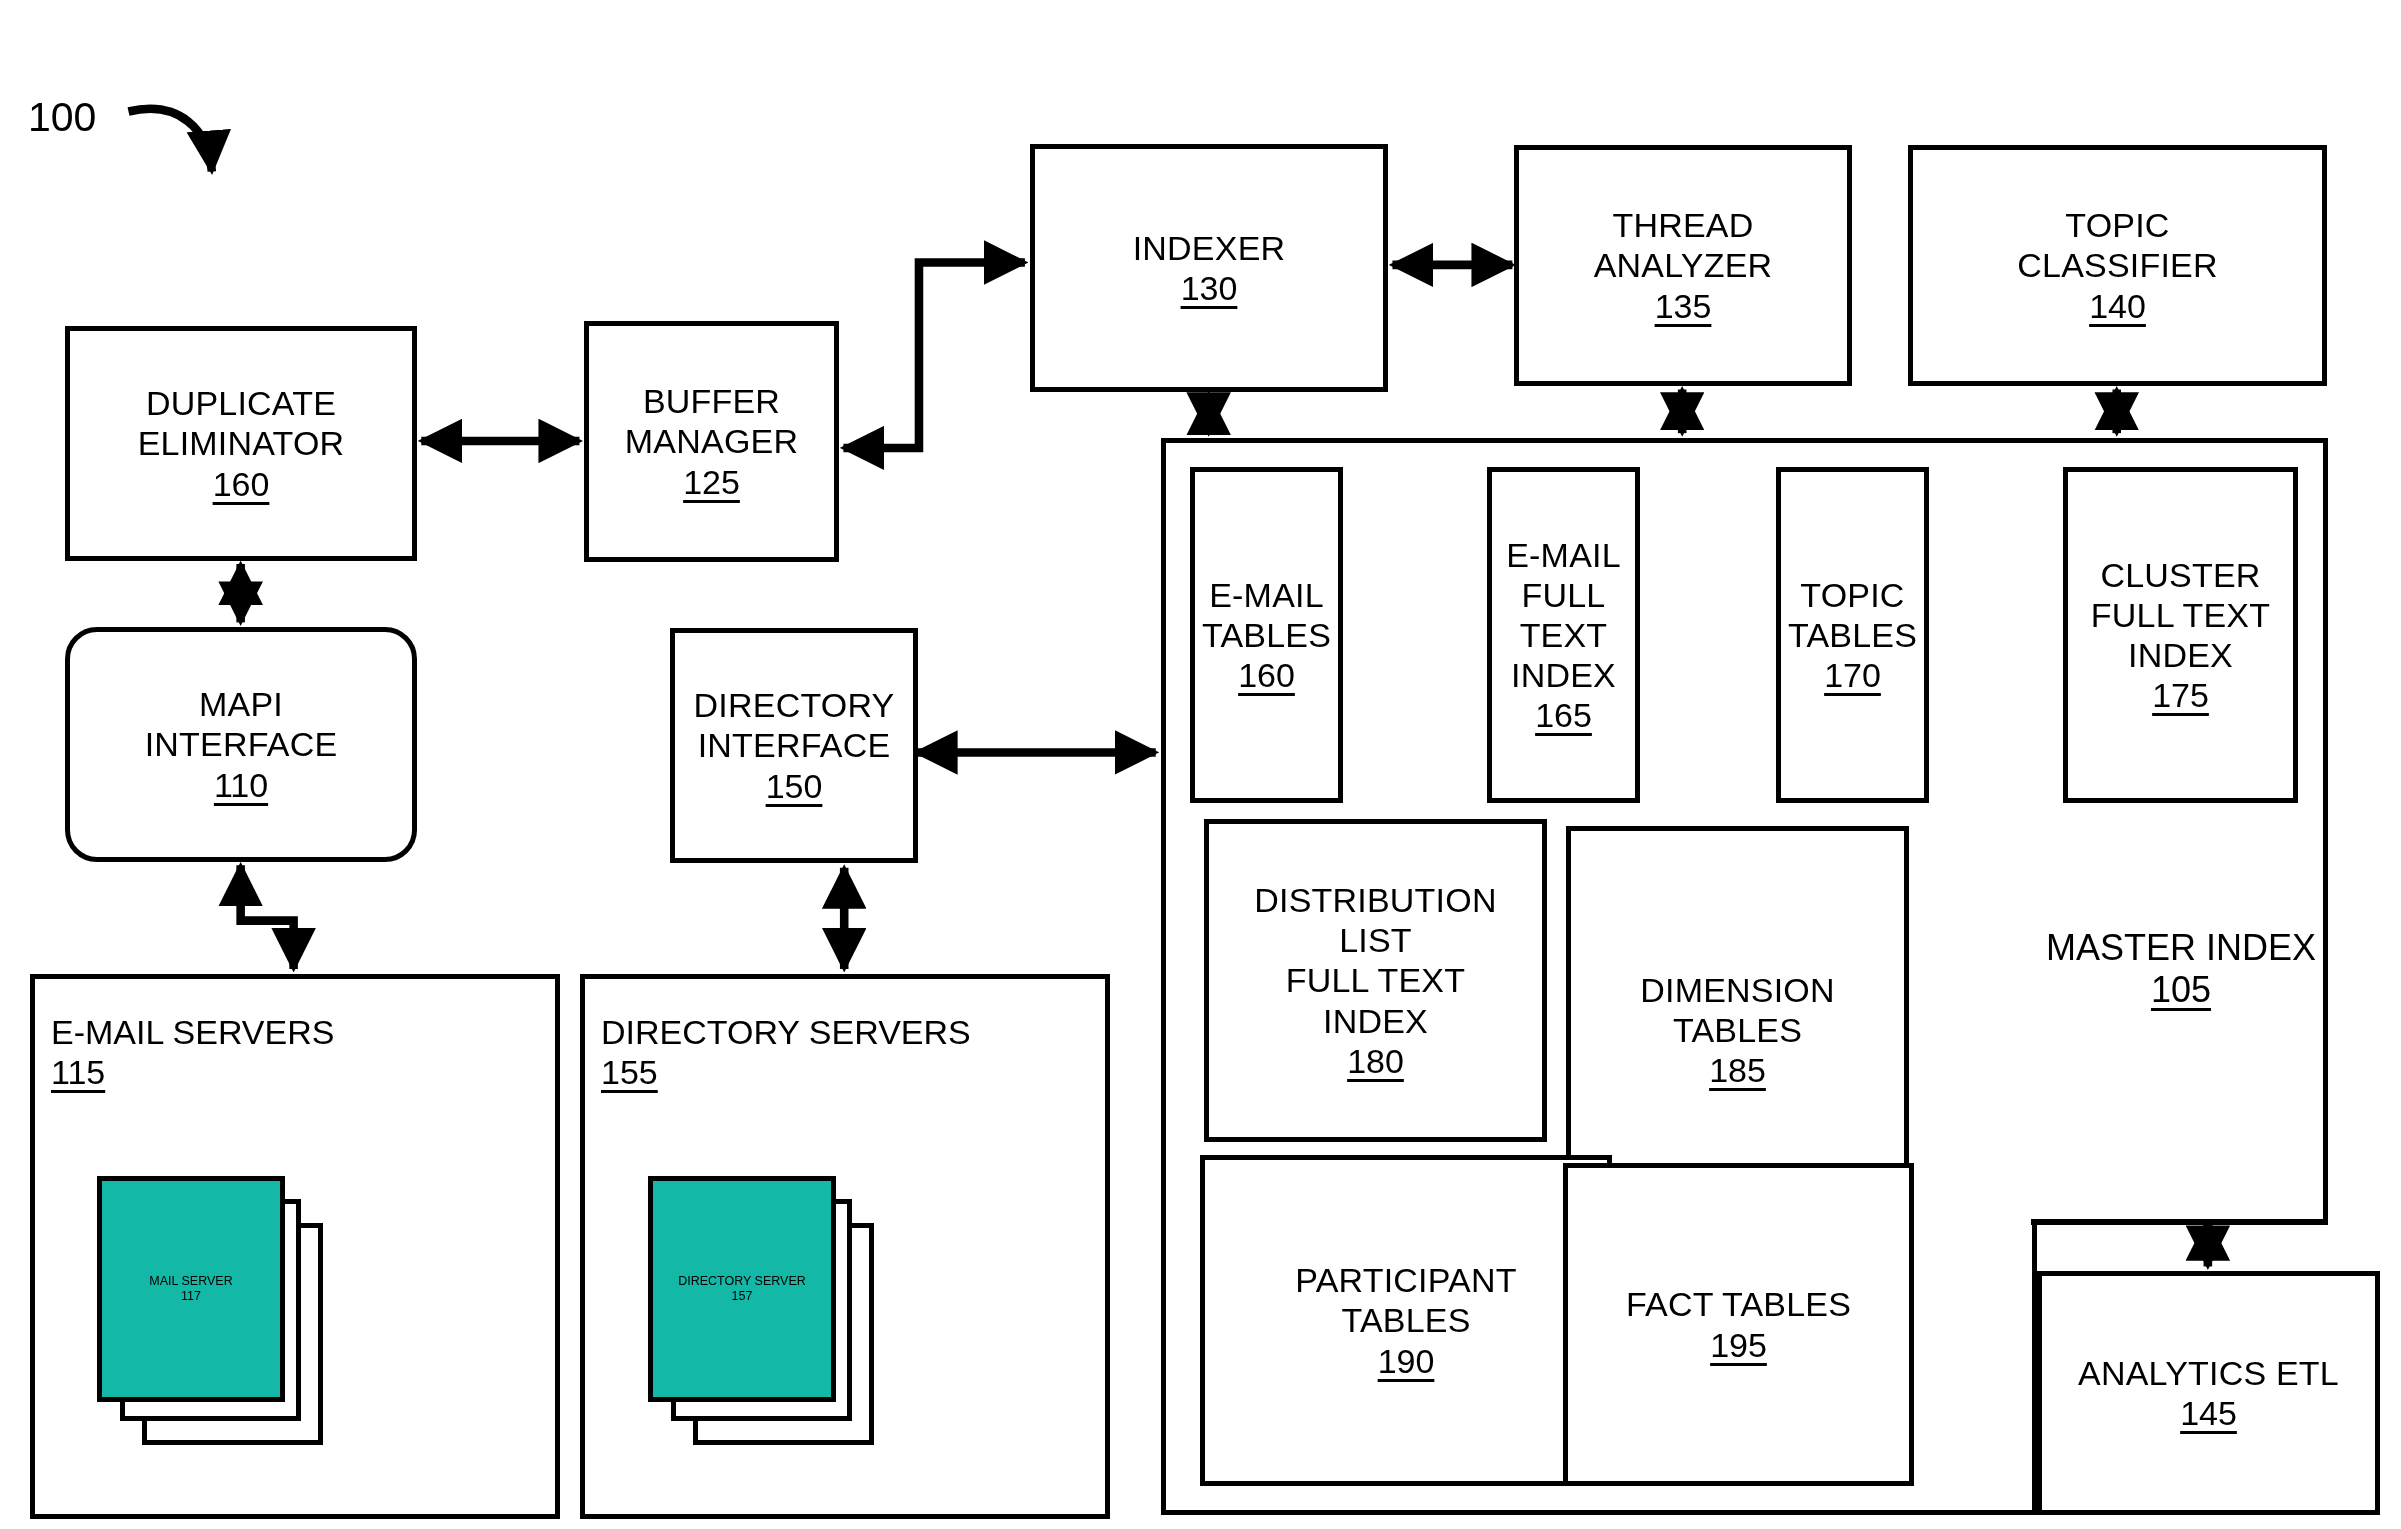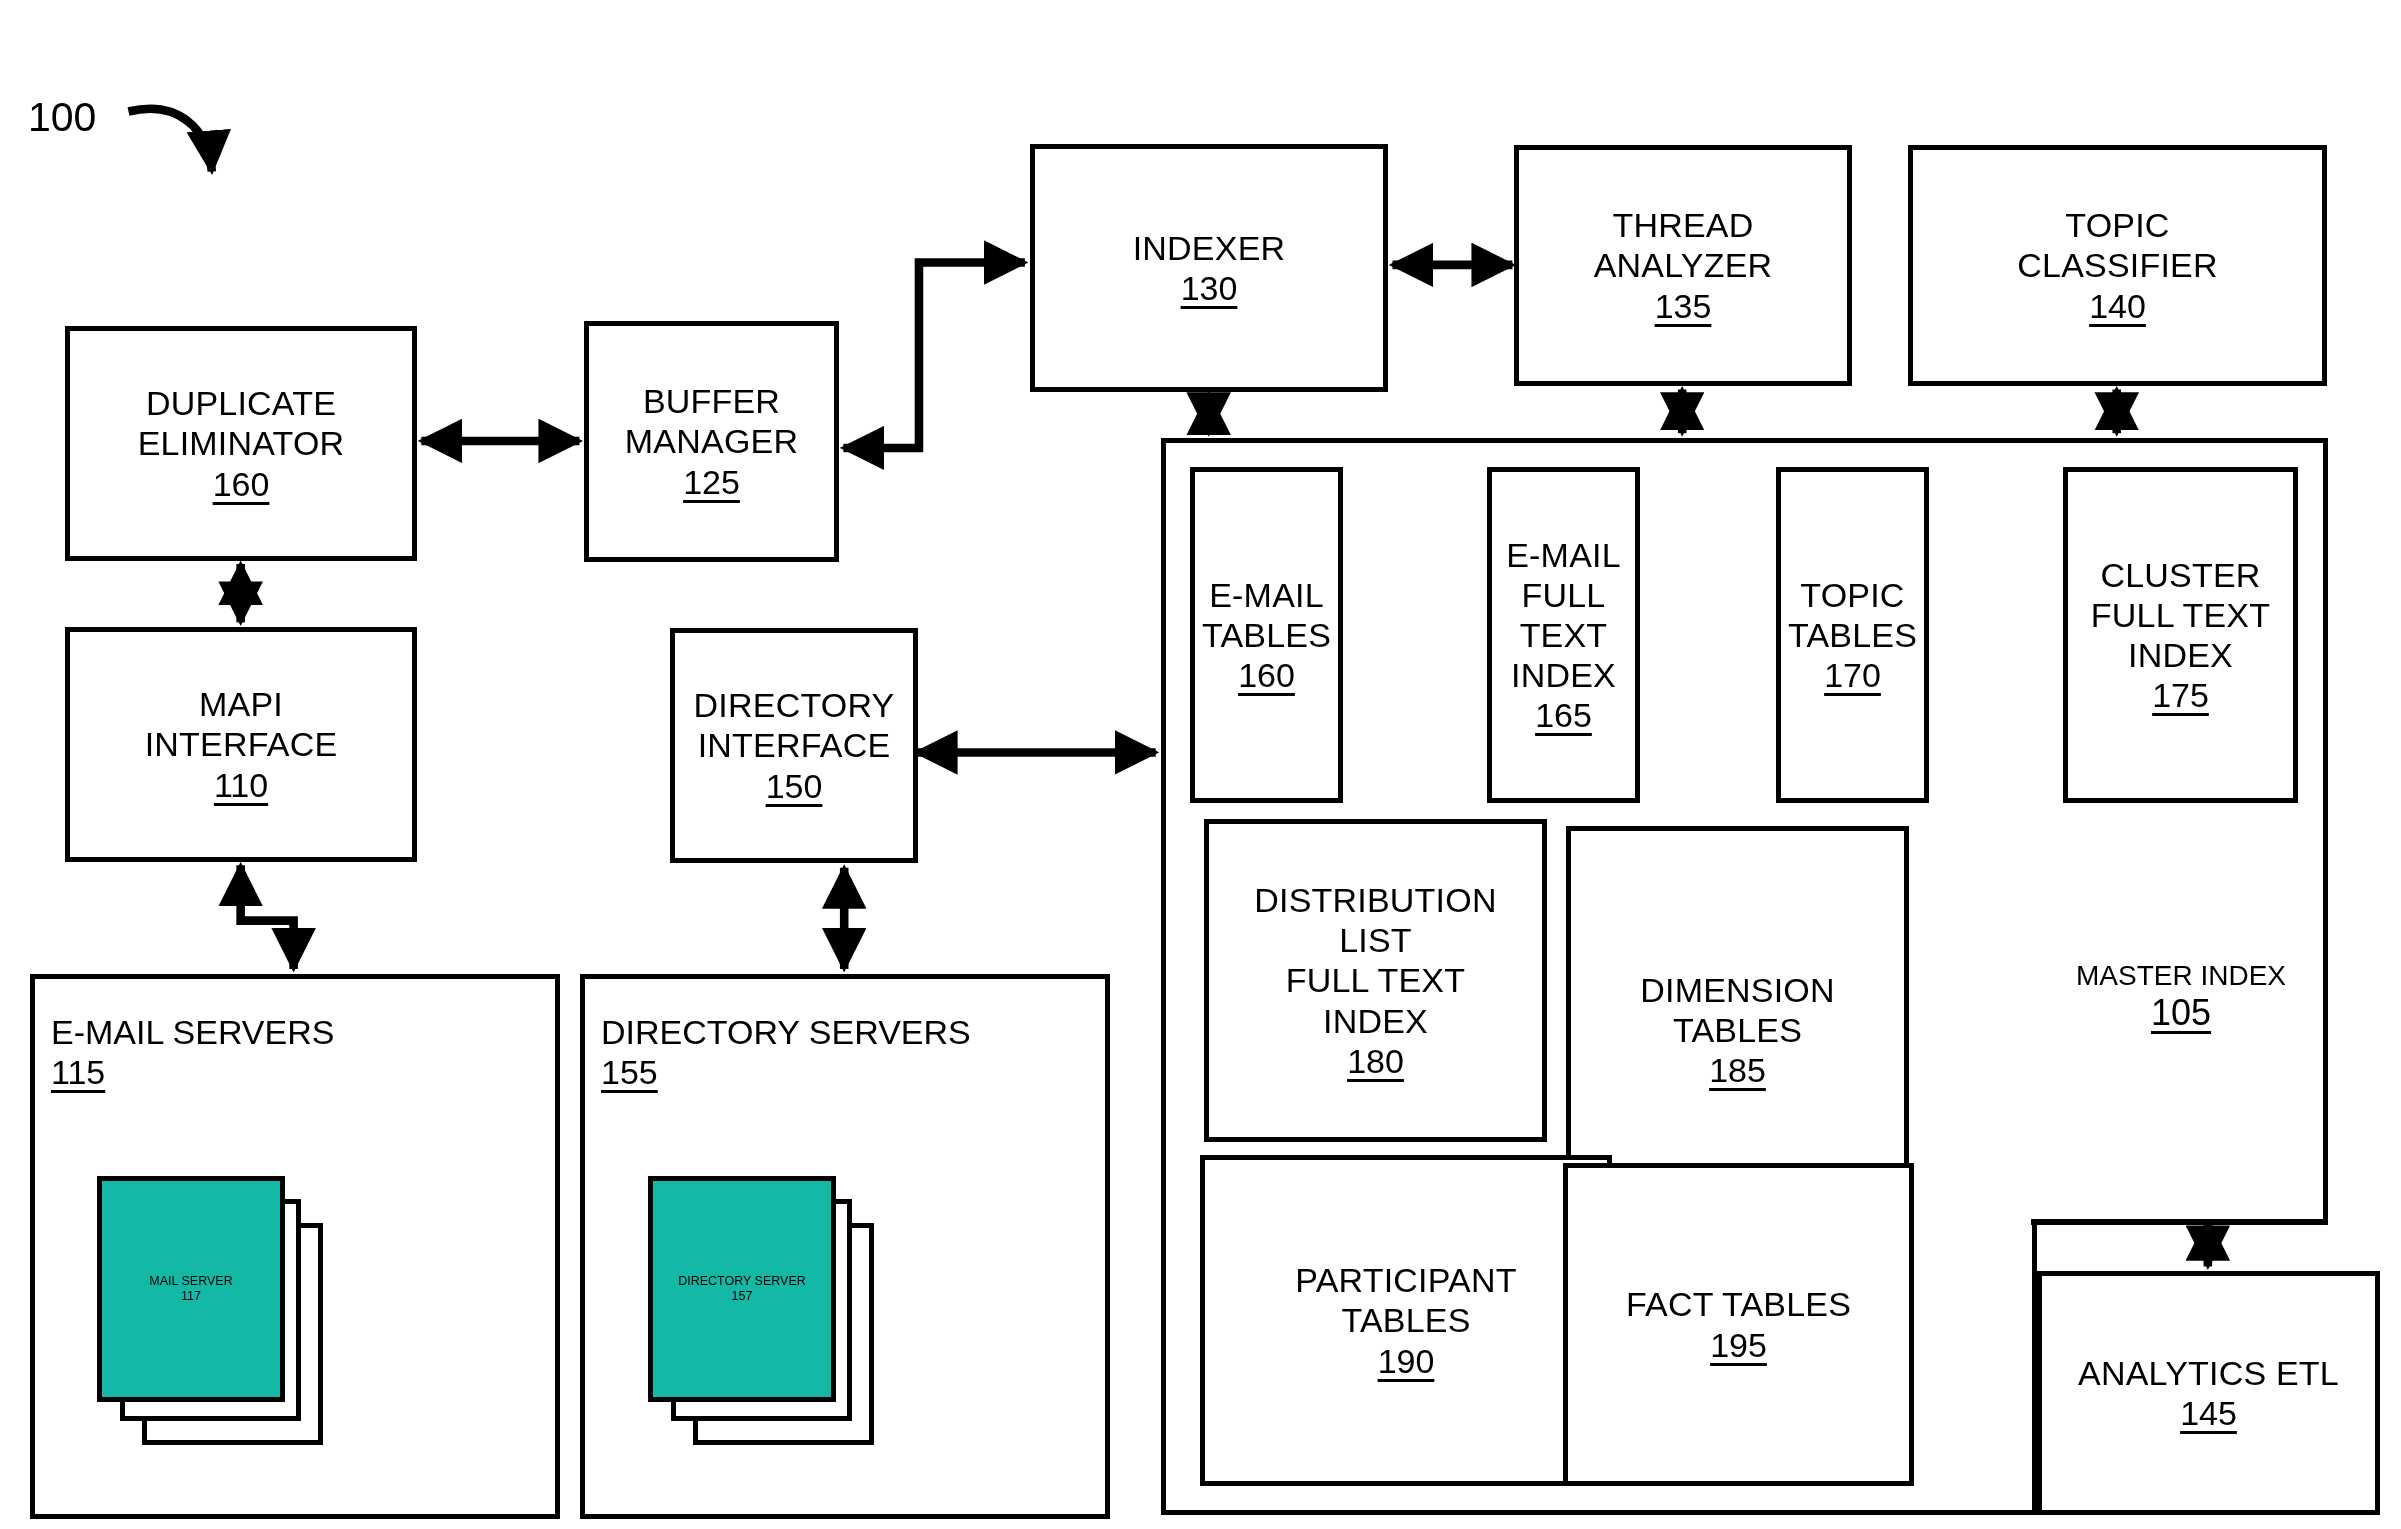--- a/index.html
+++ b/index.html
@@ -21,21 +21,21 @@
   .grp > .hdr .ref{display:block;font-size:34px;text-decoration:underline;
                    text-underline-offset:5.5px;text-decoration-thickness:3.1px;}
 
   .stack{position:absolute;}
   .stack .sh{position:absolute;border:5.5px solid #000;background:#fff;box-sizing:border-box;}
   .stack .front{position:absolute;left:0;top:0;border:5.5px solid #000;background:#14b8a6;
        box-sizing:border-box;display:flex;flex-direction:column;align-items:center;
        justify-content:center;text-align:center;line-height:1.18;}
 
   .mi-label{position:absolute;text-align:center;line-height:1.18;}
-  .mi-label .ttl{display:block;font-size:28px;margin-top:32px;}
+  .mi-label .ttl{display:block;font-size:36px;}
   .mi-label .ref{display:block;font-size:36px;text-decoration:underline;
                  text-underline-offset:5.5px;text-decoration-thickness:3.1px;}
 
   .fignum{position:absolute;font-size:41px;}
 </style>
 </head>
 <body>
 
 <div id="stage">
 
@@ -99,21 +99,21 @@
 ELIMINATOR</span>
     <span class="ref">160</span>
   </div>
 
   <div class="box" style="left:584px;top:321px;width:255px;height:241px;">
     <span class="ttl">BUFFER
 MANAGER</span>
     <span class="ref">125</span>
   </div>
 
-  <div class="box" style="left:65px;top:627px;width:352px;height:235px;">
+  <div class="box" style="left:65px;top:627px;width:352px;height:235px;border-radius:32px;">
     <span class="ttl">MAPI
 INTERFACE</span>
     <span class="ref">110</span>
   </div>
 
   <div class="box" style="left:670px;top:628px;width:248px;height:235px;">
     <span class="ttl">DIRECTORY
 INTERFACE</span>
     <span class="ref">150</span>
   </div>

